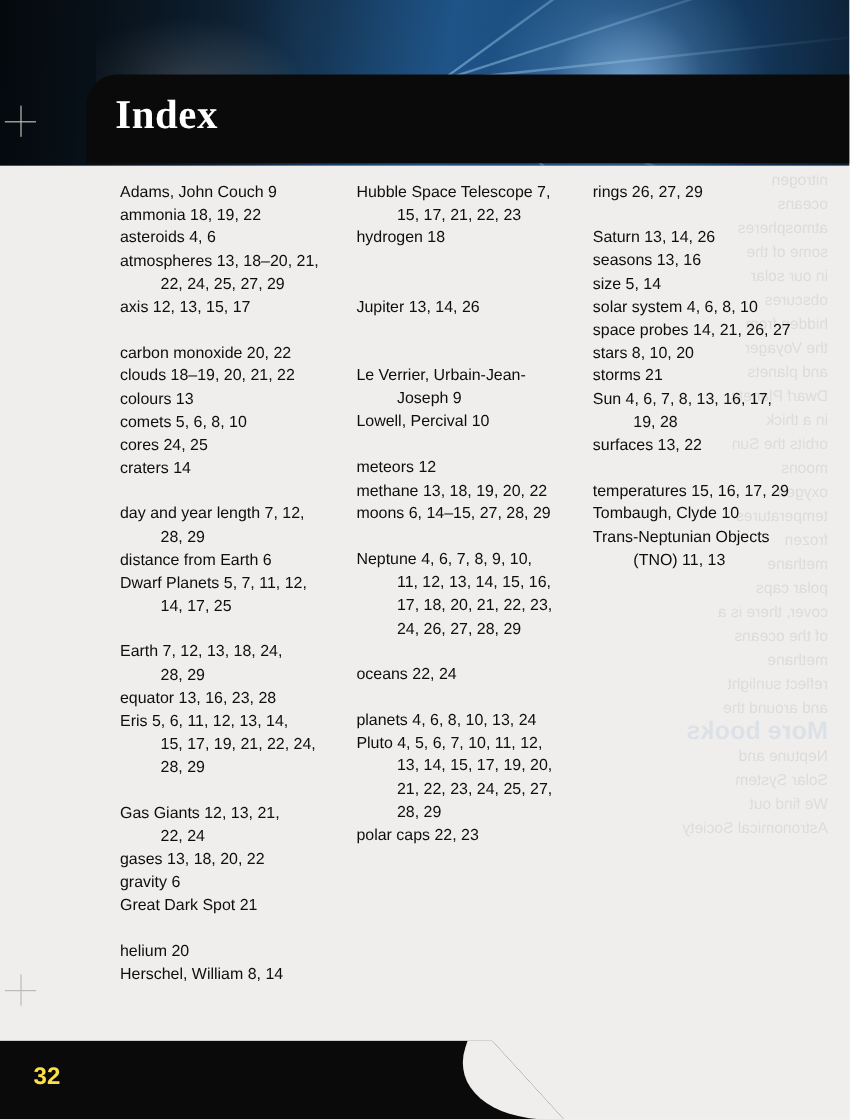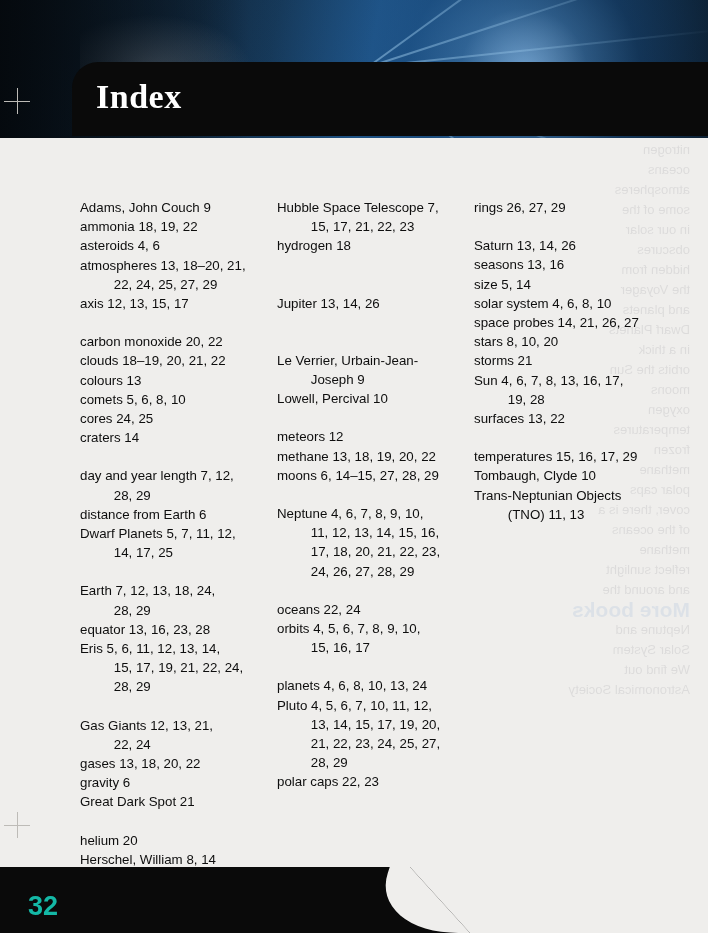--- a/index.html
+++ b/index.html
@@ -113,47 +113,46 @@
     top: -6px;
     width: 130px;
     height: 72px;
     background: #efeeec;
     border-bottom-left-radius: 90px 60px;
     transform: skewX(-18deg);
   }
   .page-number {
     position: absolute;
     left: 28px;
-    bottom: 11px;
-    color: #14b8a6;
-    font-size: 27px;
+    bottom: 24px;
+    color: #fde047;
+    font-size: 20px;
     font-weight: bold;
   }
 
   
   .crop {
     position: absolute;
     color: #b9b7b3;
     pointer-events: none;
   }
   .crop .h { position: absolute; background: #bdbbb7; height: 1px; width: 26px; top: 13px; left: 0; }
   .crop .v { position: absolute; background: #bdbbb7; width: 1px; height: 26px; left: 13px; top: 0; }
   #crop-tl { left: 4px; top: 88px; width: 26px; height: 26px; }
   #crop-bl { left: 4px; top: 812px; width: 26px; height: 26px; }
 
   
   .columns {
     position: absolute;
-    left: 80px;
+    left: 100px;
     top: 150px;
     width: 592px;
     height: 700px;
     display: flex;
     gap: 0;
-    margin-top: 48px;
   }
   .col { width: 197px; }
   .col.c2 { width: 197px; }
   .col.c3 { width: 198px; }
 
   .entry {
     font-size: 13.3px;
     line-height: 19.2px;
     color: #0e0e0e;
     padding-left: 19px;
@@ -277,22 +276,20 @@
         <p class="entry">meteors 12</p>
         <p class="entry">methane 13, 18, 19, 20, 22</p>
         <p class="entry">moons 6, 14–15, 27, 28, 29</p>
         <div class="gap"></div>
         <p class="entry">Neptune 4, 6, 7, 8, 9, 10,
     11, 12, 13, 14, 15, 16,
     17, 18, 20, 21, 22, 23,
     24, 26, 27, 28, 29</p>
         <div class="gap"></div>
         <p class="entry">oceans 22, 24</p>
-        <p class="entry">orbits 4, 5, 6, 7, 8, 9, 10,
-    15, 16, 17</p>
         <div class="gap"></div>
         <p class="entry">planets 4, 6, 8, 10, 13, 24</p>
         <p class="entry">Pluto 4, 5, 6, 7, 10, 11, 12,
     13, 14, 15, 17, 19, 20,
     21, 22, 23, 24, 25, 27,
     28, 29</p>
         <p class="entry">polar caps 22, 23</p>
       </div>
       <div class="col c3">
         <p class="entry">rings 26, 27, 29</p>

